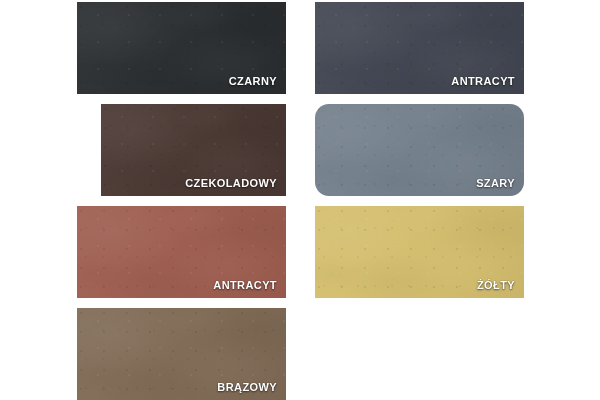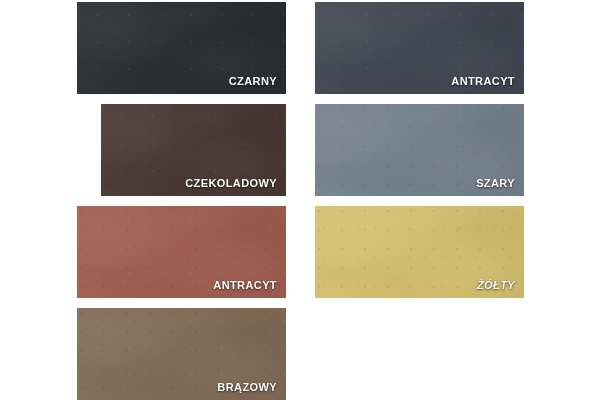--- a/index.html
+++ b/index.html
@@ -115,36 +115,36 @@
       <div class="swatch-label" style="color: rgb(255, 255, 255);">ANTRACYT</div>
     </div>
 
     <div class="swatch" style="background-color: rgb(74, 56, 51); margin-left: 24px;">
       <div class="grain"></div>
       <div class="speck"></div>
       <div class="sheen"></div>
       <div class="swatch-label" style="color: rgb(255, 255, 255);">CZEKOLADOWY</div>
     </div>
 
-    <div class="swatch" style="background-color: rgb(116, 128, 140);">
+    <div class="swatch" style="background-color: rgb(116, 128, 140); border-radius: 14px;">
       <div class="grain"></div>
       <div class="speck"></div>
       <div class="sheen"></div>
       <div class="swatch-label" style="color: rgb(255, 255, 255);">SZARY</div>
     </div>
 
     <div class="swatch" style="background-color: rgb(158, 94, 80);">
       <div class="grain"></div>
       <div class="speck"></div>
       <div class="sheen"></div>
       <div class="swatch-label" style="color: rgb(255, 255, 255);">ANTRACYT</div>
     </div>
 
 
-    <div class="swatch" style="background-color: rgb(212, 190, 110); font-style: italic;">
+    <div class="swatch" style="background-color: rgb(212, 190, 110);">
       <div class="grain"></div>
       <div class="speck"></div>
       <div class="sheen"></div>
       <div class="swatch-label" style="color: rgb(255, 255, 255);">ŻÓŁTY</div>
     </div>
 
     <div class="swatch" style="background-color: rgb(128, 107, 86);">
       <div class="grain"></div>
       <div class="speck"></div>
       <div class="sheen"></div>

